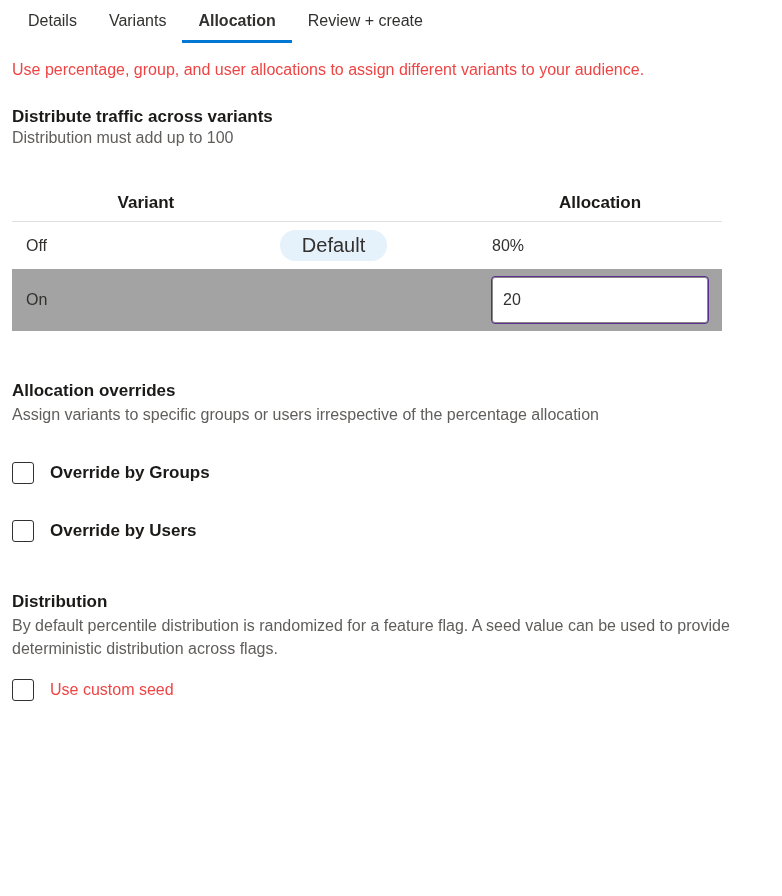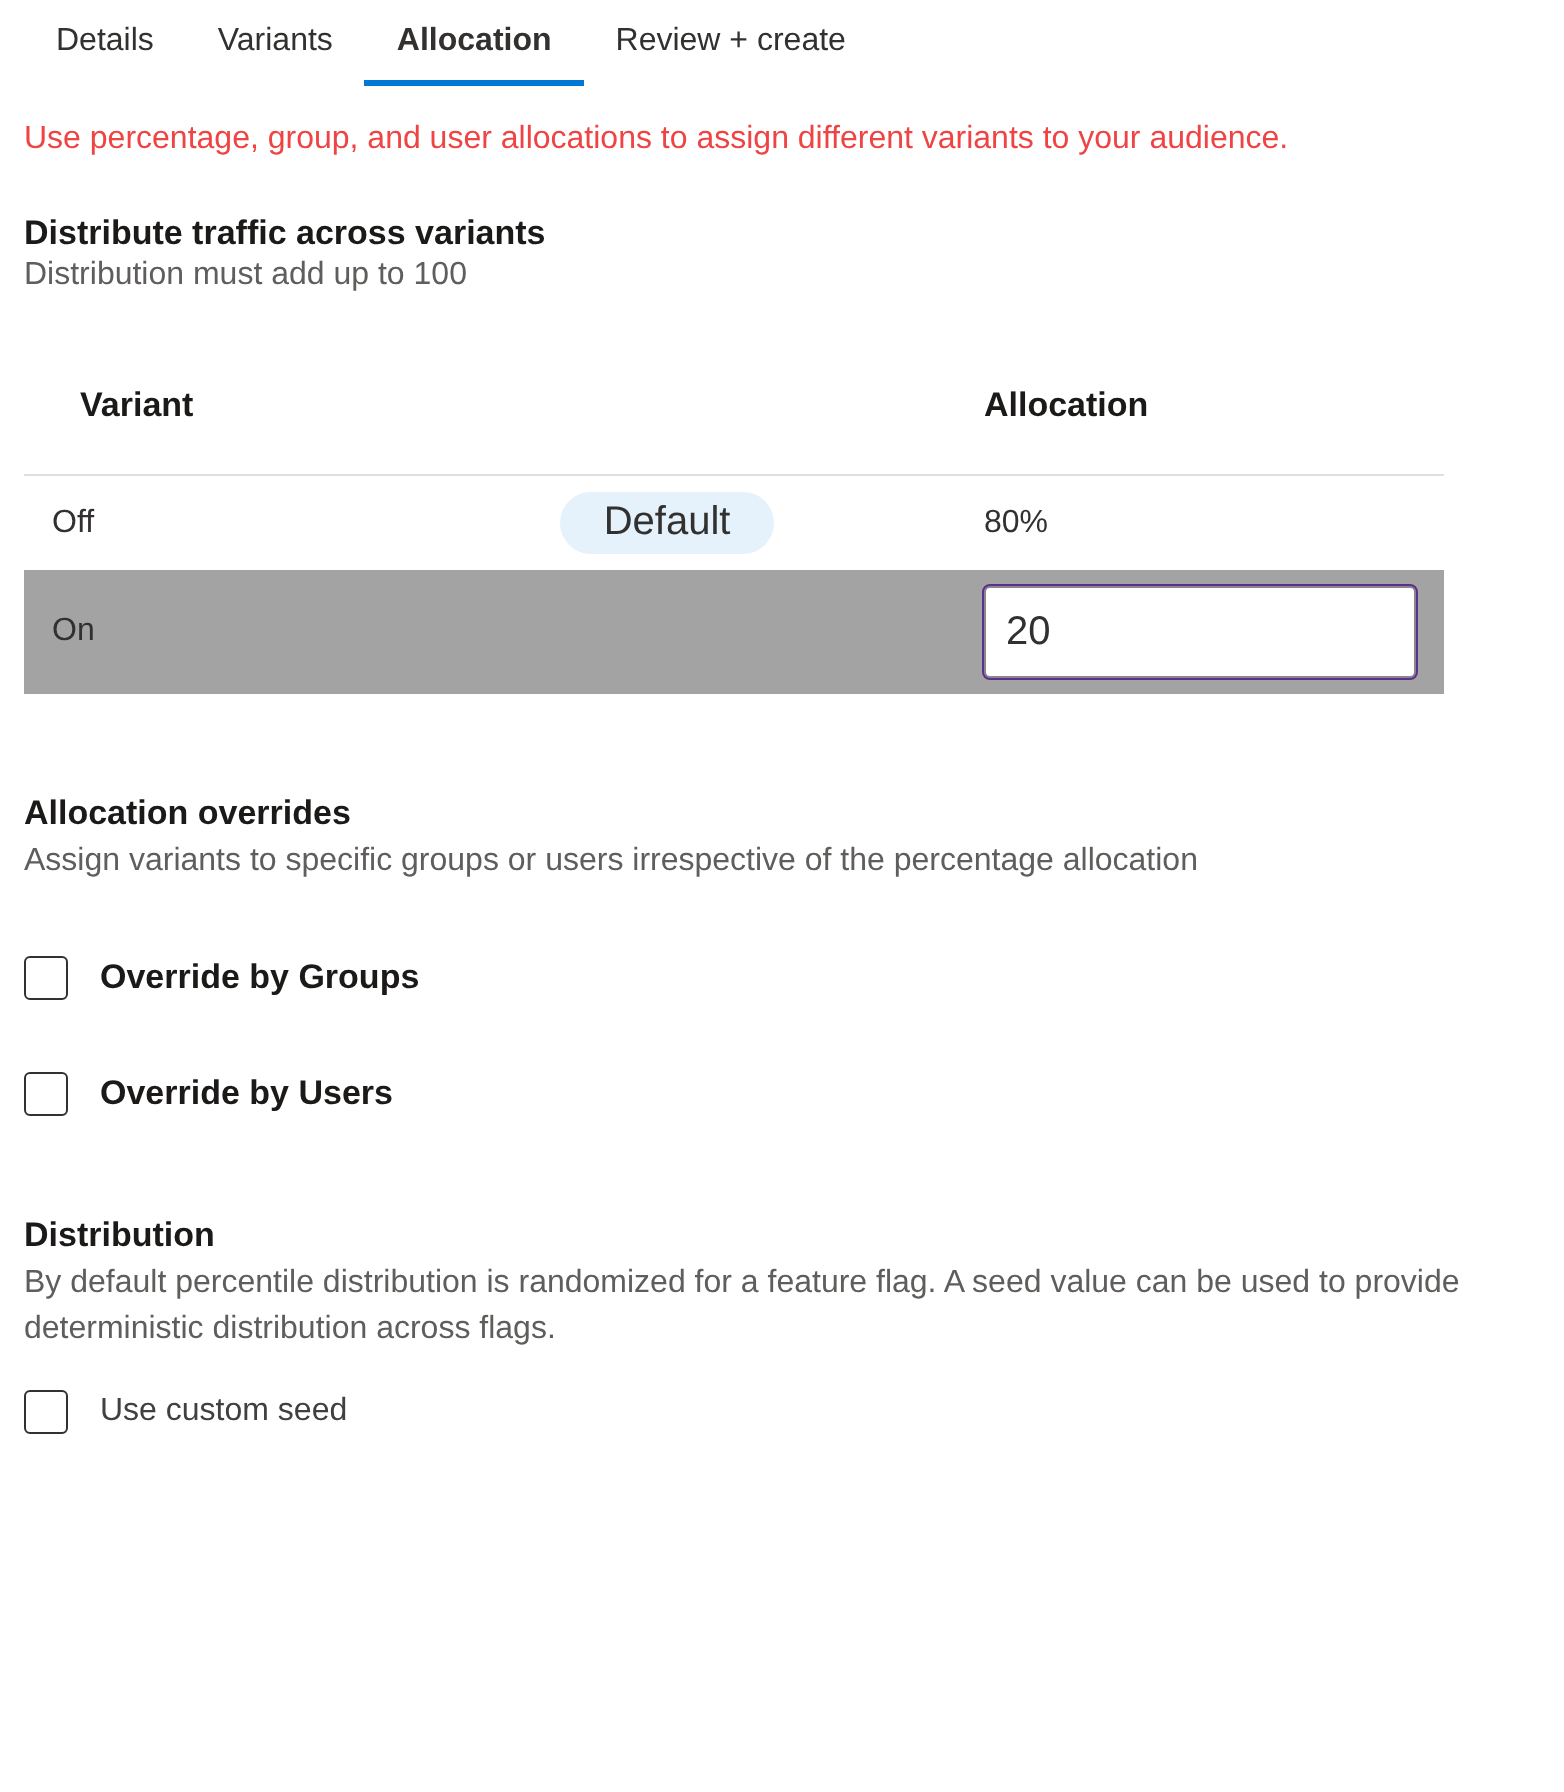--- a/index.html
+++ b/index.html
@@ -48,25 +48,25 @@
       color: #605e5c;
       margin-bottom: 12px;
     }
     .variant-table {
       width: 710px;
       border-collapse: collapse;
       margin-top: 36px;
       margin-bottom: 50px;
     }
     .variant-table th {
-      text-align: left;
+      text-align: center;
       font-size: 17px;
       font-weight: 700;
       color: #1b1a19;
-      padding: 10px 14px 24px 14px;
+      padding: 10px 14px 8px 14px;
       border-bottom: 1px solid #e1dfdd;
     }
     .variant-table th.col-variant { width: 36%; padding-left: 28px;}
     .variant-table th.col-default { width: 30%; }
     .variant-table th.col-alloc { }
     .variant-table td {
       padding: 8px 14px;
       font-size: 16px;
       color: #323130;
       vertical-align: middle;
@@ -79,21 +79,21 @@
       color: #323130;
       font-size: 20px;
       padding: 4px 22px;
       border-radius: 16px;
     }
     .alloc-input {
       border: 1px solid #8a8886;
       outline: 1px solid #5b2e91;
       border-radius: 3px;
       padding: 22px 10px;
-      font-size: 20px;
+      font-size: 16px;
       width: 216px;
       height: 36px;
       color: #323130;
     }
     .section-block { margin-top: 16px; }
     .checkbox-row {
       display: flex;
       align-items: center;
       gap: 16px;
       margin-top: 36px;
@@ -108,21 +108,21 @@
       cursor: pointer;
     }
     .checkbox-label {
       font-size: 17px;
       font-weight: 600;
       color: #1b1a19;
     }
     .checkbox-label-normal {
       font-size: 16px;
       font-weight: 400;
-      color: #404040;
+      color: #ef4444;
     }
     .distribution-section { margin-top: 50px; }
     .desc-text {
       font-size: 16px;
       color: #605e5c;
       line-height: 1.45;
       max-width: 730px;
     }
     .seed-row { margin-top: 18px; }
   </style>

